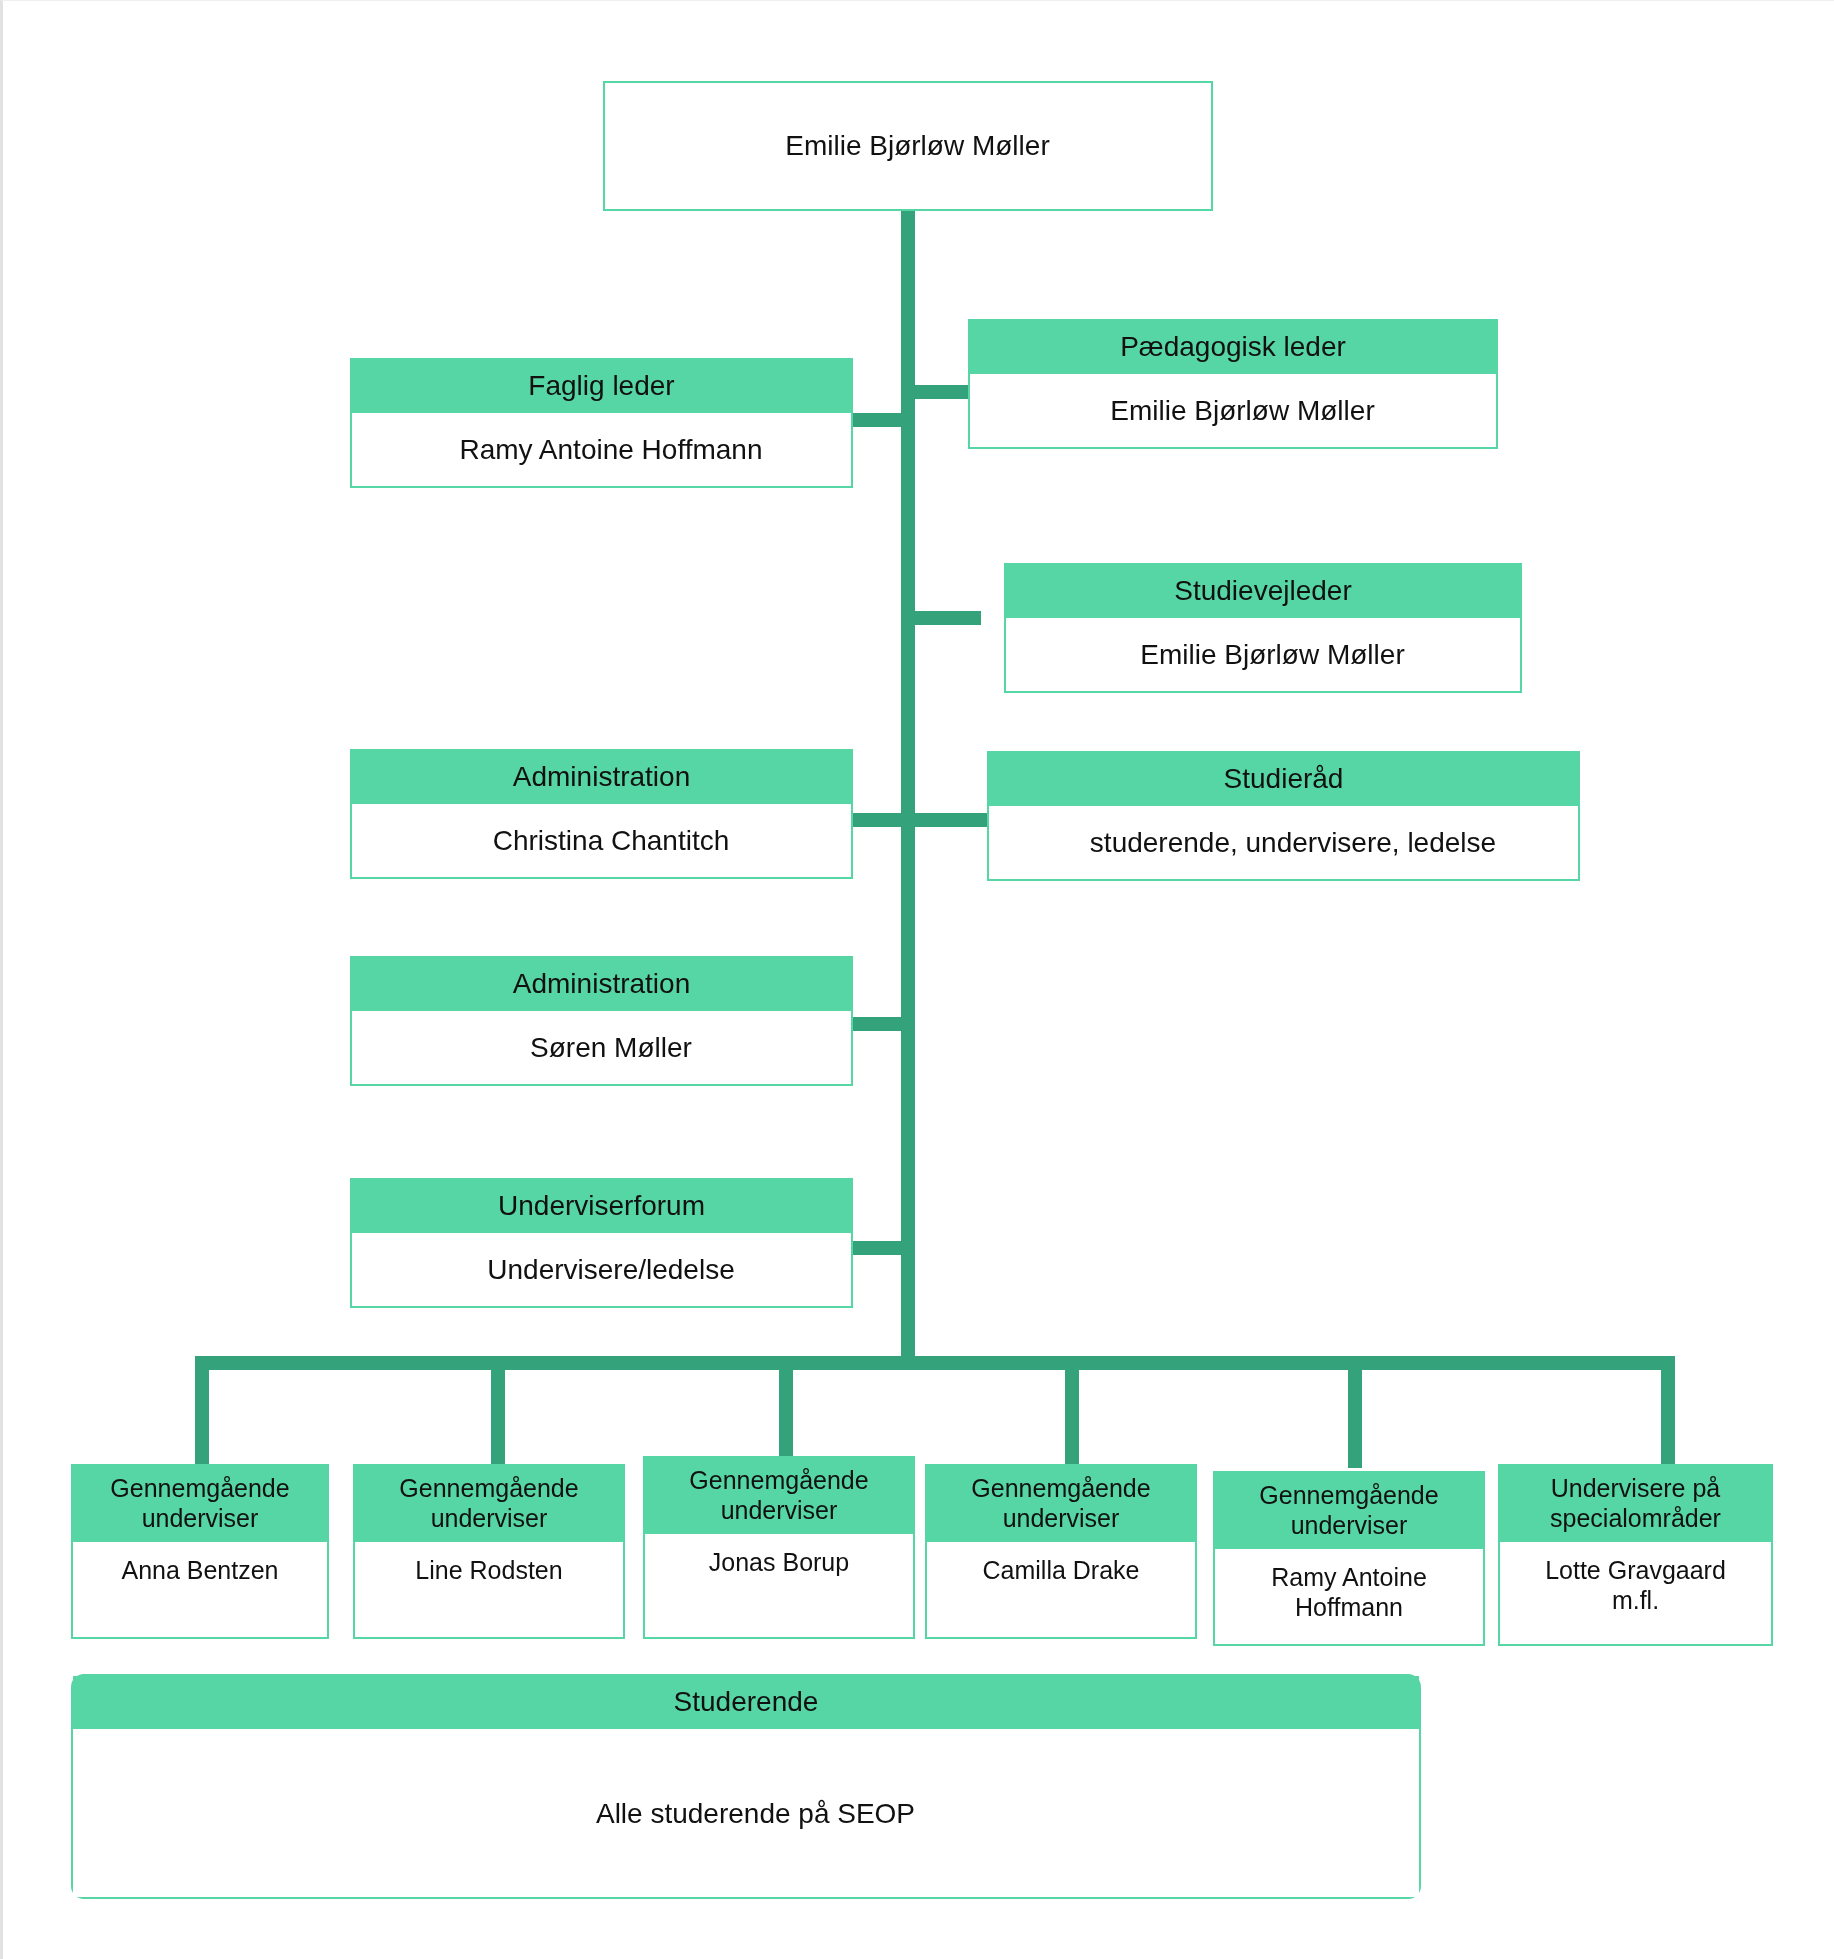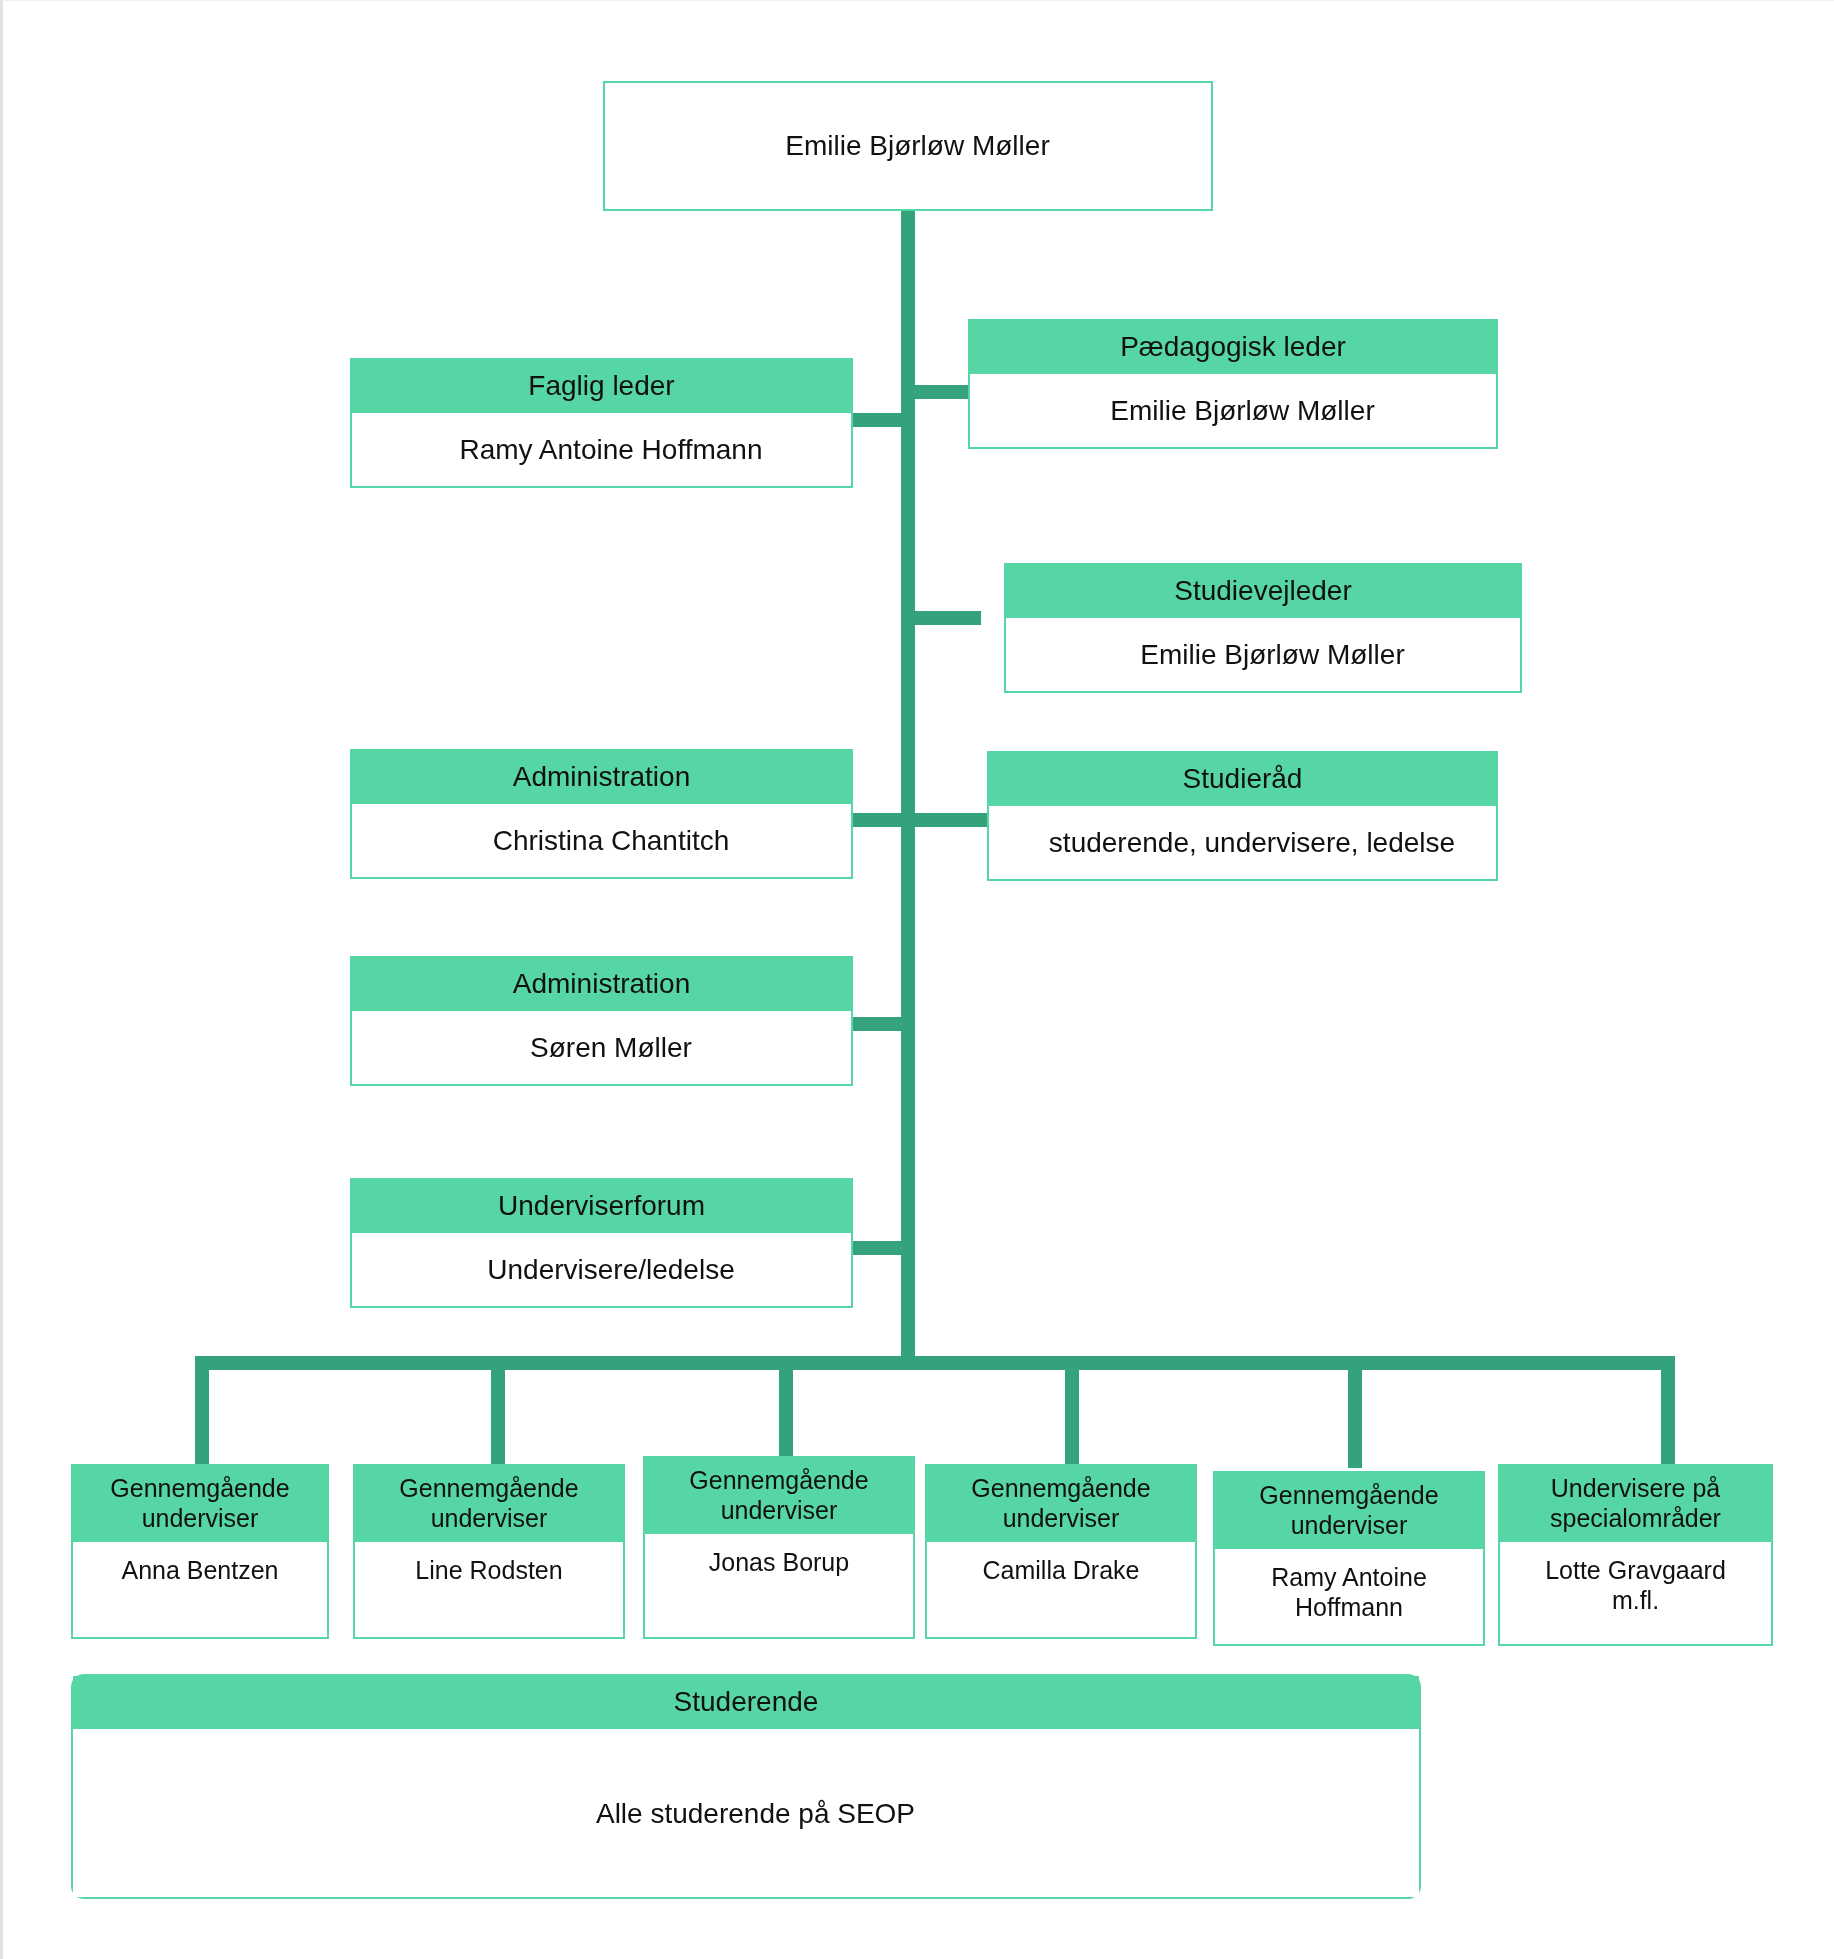--- a/index.html
+++ b/index.html
@@ -114,21 +114,21 @@
   <div class="node wide" style="left:977px; top:562px; width:518px; height:130px;margin-left:24px;">
     <div class="title">Studievejleder</div>
     <div class="body">Emilie Bjørløw Møller</div>
   </div>
 
   <div class="node wide" style="left:347px; top:748px; width:503px; height:130px;">
     <div class="title">Administration</div>
     <div class="body">Christina Chantitch</div>
   </div>
 
-  <div class="node wide" style="left:984px; top:750px; width:511px; height:130px;">
+  <div class="node wide" style="left:984px; top:750px; width:593px; height:130px;">
     <div class="title">Studieråd</div>
     <div class="body">studerende, undervisere, ledelse</div>
   </div>
 
   <div class="node wide" style="left:347px; top:955px; width:503px; height:130px;">
     <div class="title">Administration</div>
     <div class="body">Søren Møller</div>
   </div>
 
   <div class="node wide" style="left:347px; top:1177px; width:503px; height:130px;">

